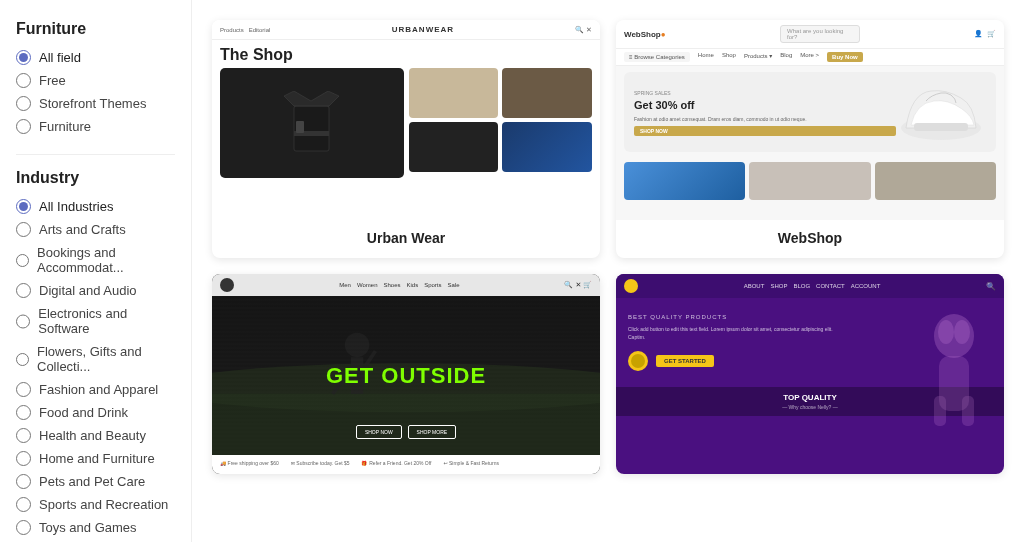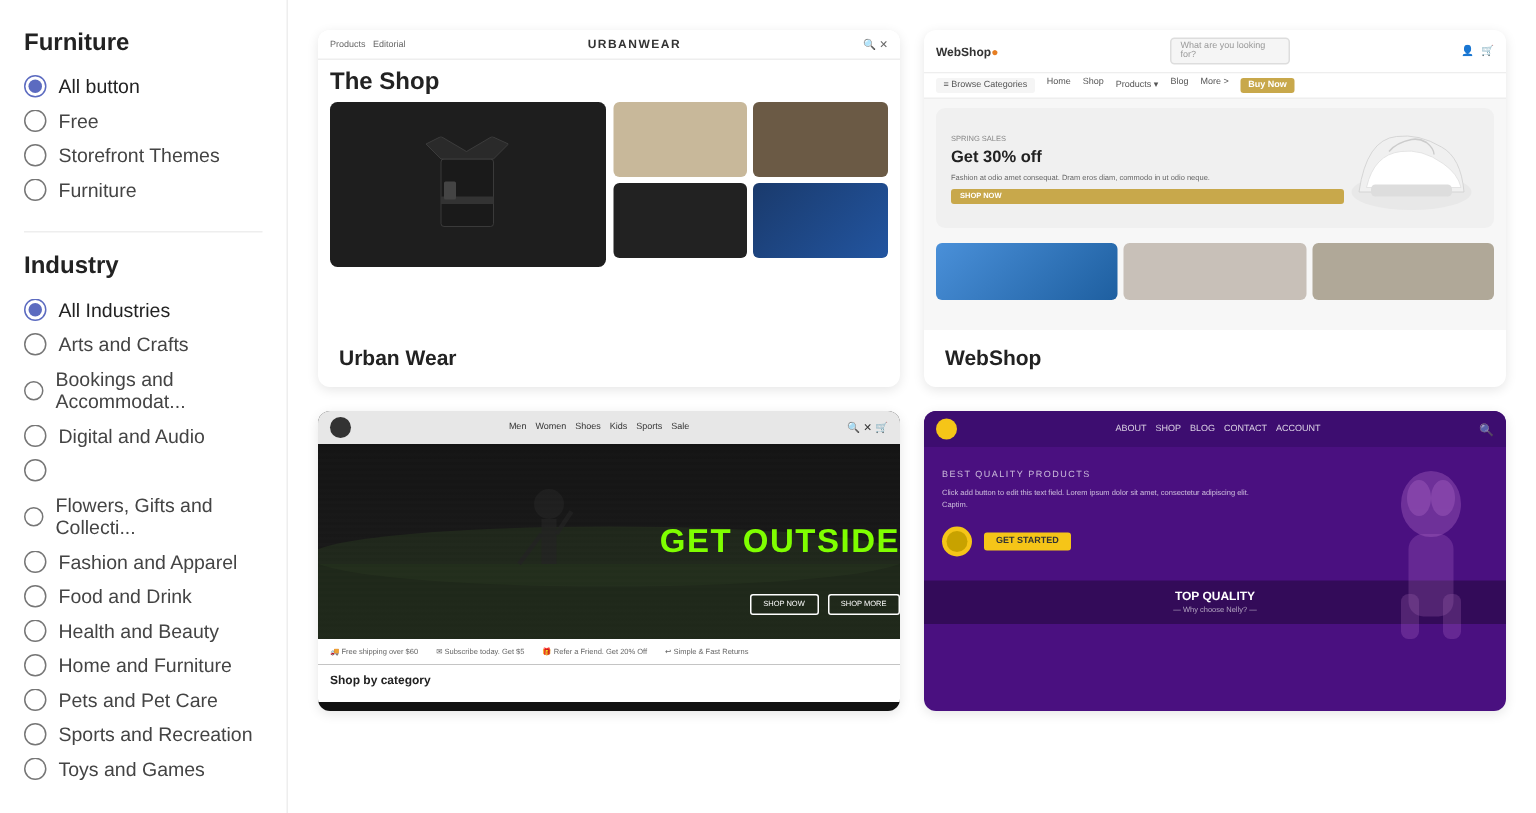--- a/index.html
+++ b/index.html
@@ -81,20 +81,21 @@
       height: 200px;
       overflow: hidden;
       background: #f0f0f0;
       position: relative;
     }
     .theme-card-label {
       padding: 10px 14px 12px;
       font-size: 14px;
       font-weight: 600;
       color: #222;
+      text-align: center;
     }
 
     
     .urbanwear-preview {
       background: #fff;
       padding: 0;
       position: relative;
     }
     .uw-header {
       background: #fff;
@@ -213,26 +214,26 @@
       background: #333;
       border-radius: 50%;
     }
     .go-nav {
       display: flex;
       gap: 6px;
       font-size: 6px;
       color: #333;
     }
     .go-hero-bg {
-      height: 130px;
+      height: 159px;
       background: linear-gradient(to bottom, #1a1a1a, #333);
       position: relative;
       display: flex;
       align-items: center;
-      justify-content: flex-end;
+      justify-content: center;
       overflow: hidden;
     }
     .go-bg-image {
       position: absolute;
       inset: 0;
       background: linear-gradient(rgba(0,0,0,0.3), rgba(0,0,0,0.5)),
         repeating-linear-gradient(
           0deg,
           transparent,
           transparent 2px,
@@ -350,21 +351,21 @@
 </head>
 <body>
 
 <div class="layout">
 
   <aside class="sidebar">
     <div class="sidebar-section-title">Furniture</div>
     <div class="radio-group">
       <label class="radio-item selected">
         <input type="radio" name="category" checked="" style="">
-        <span>All button</span>
+        <span>All field</span>
       </label>
       <label class="radio-item">
         <input type="radio" name="category" style="">
         <span>Free</span>
       </label>
       <label class="radio-item">
         <input type="radio" name="category" style="">
         <span>Storefront Themes</span>
       </label>
       <label class="radio-item">
@@ -388,20 +389,21 @@
       <label class="radio-item">
         <input type="radio" name="industry" style="">
         <span>Bookings and Accommodat...</span>
       </label>
       <label class="radio-item">
         <input type="radio" name="industry" style="">
         <span>Digital and Audio</span>
       </label>
       <label class="radio-item">
         <input type="radio" name="industry" style="">
+        <span>Electronics and Software</span>
       </label>
       <label class="radio-item">
         <input type="radio" name="industry" style="">
         <span>Flowers, Gifts and Collecti...</span>
       </label>
       <label class="radio-item">
         <input type="radio" name="industry" style="">
         <span>Fashion and Apparel</span>
       </label>
       <label class="radio-item">

